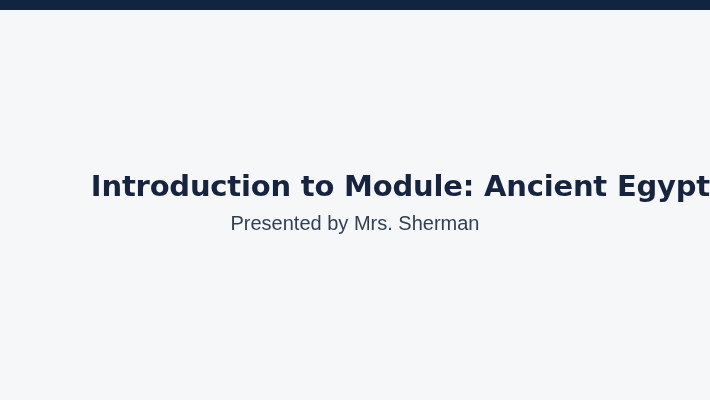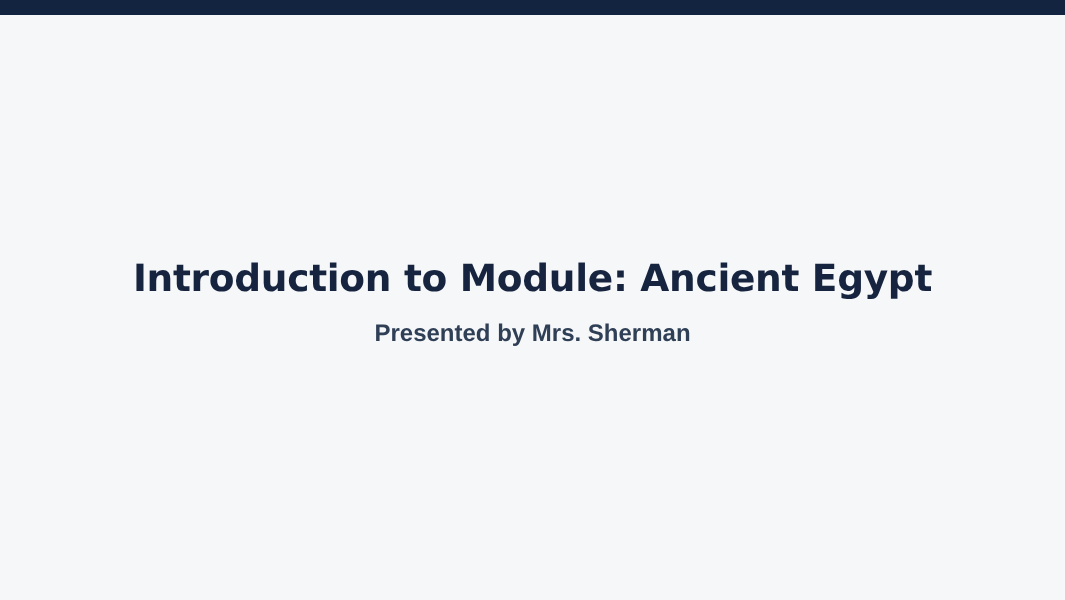--- a/index.html
+++ b/index.html
@@ -40,34 +40,35 @@
     position: absolute;
     left: 0;
     top: 168px;
     width: 710px;
     text-align: center;
   }
 
   .slide-title {
     margin: 0;
     font-family: "DejaVu Sans", "Liberation Sans", sans-serif;
-    font-size: 25px;
+    font-size: 29px;
     font-weight: 700;
     line-height: 36px;
     letter-spacing: -0.2px;
     color: #16243f;
     white-space: nowrap;
+    text-align: right;
   }
 
   .slide-subtitle {
     margin: 12px;
     margin-top: 6px;
     font-family: "Liberation Sans", "DejaVu Sans", sans-serif;
-    font-size: 16px;
-    font-weight: 700;
+    font-size: 20px;
+    font-weight: 400;
     line-height: 26px;
     color: #2f3f56;
     white-space: nowrap;
   }
 </style>
 </head>
 <body>
 
 <div class="slide">
 

